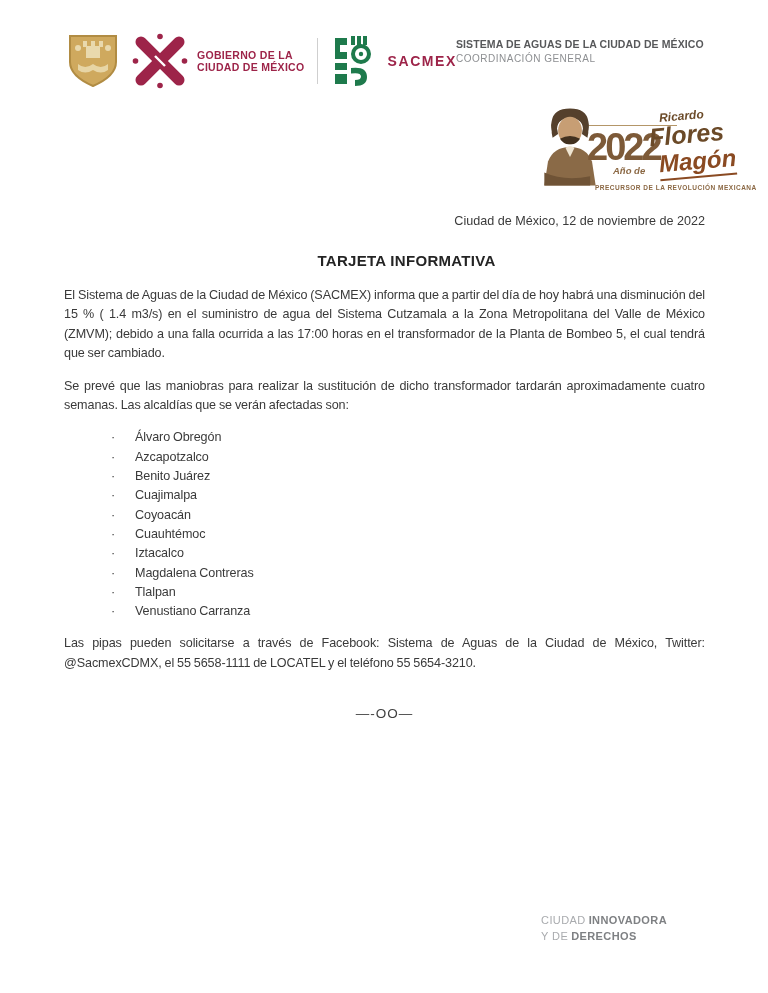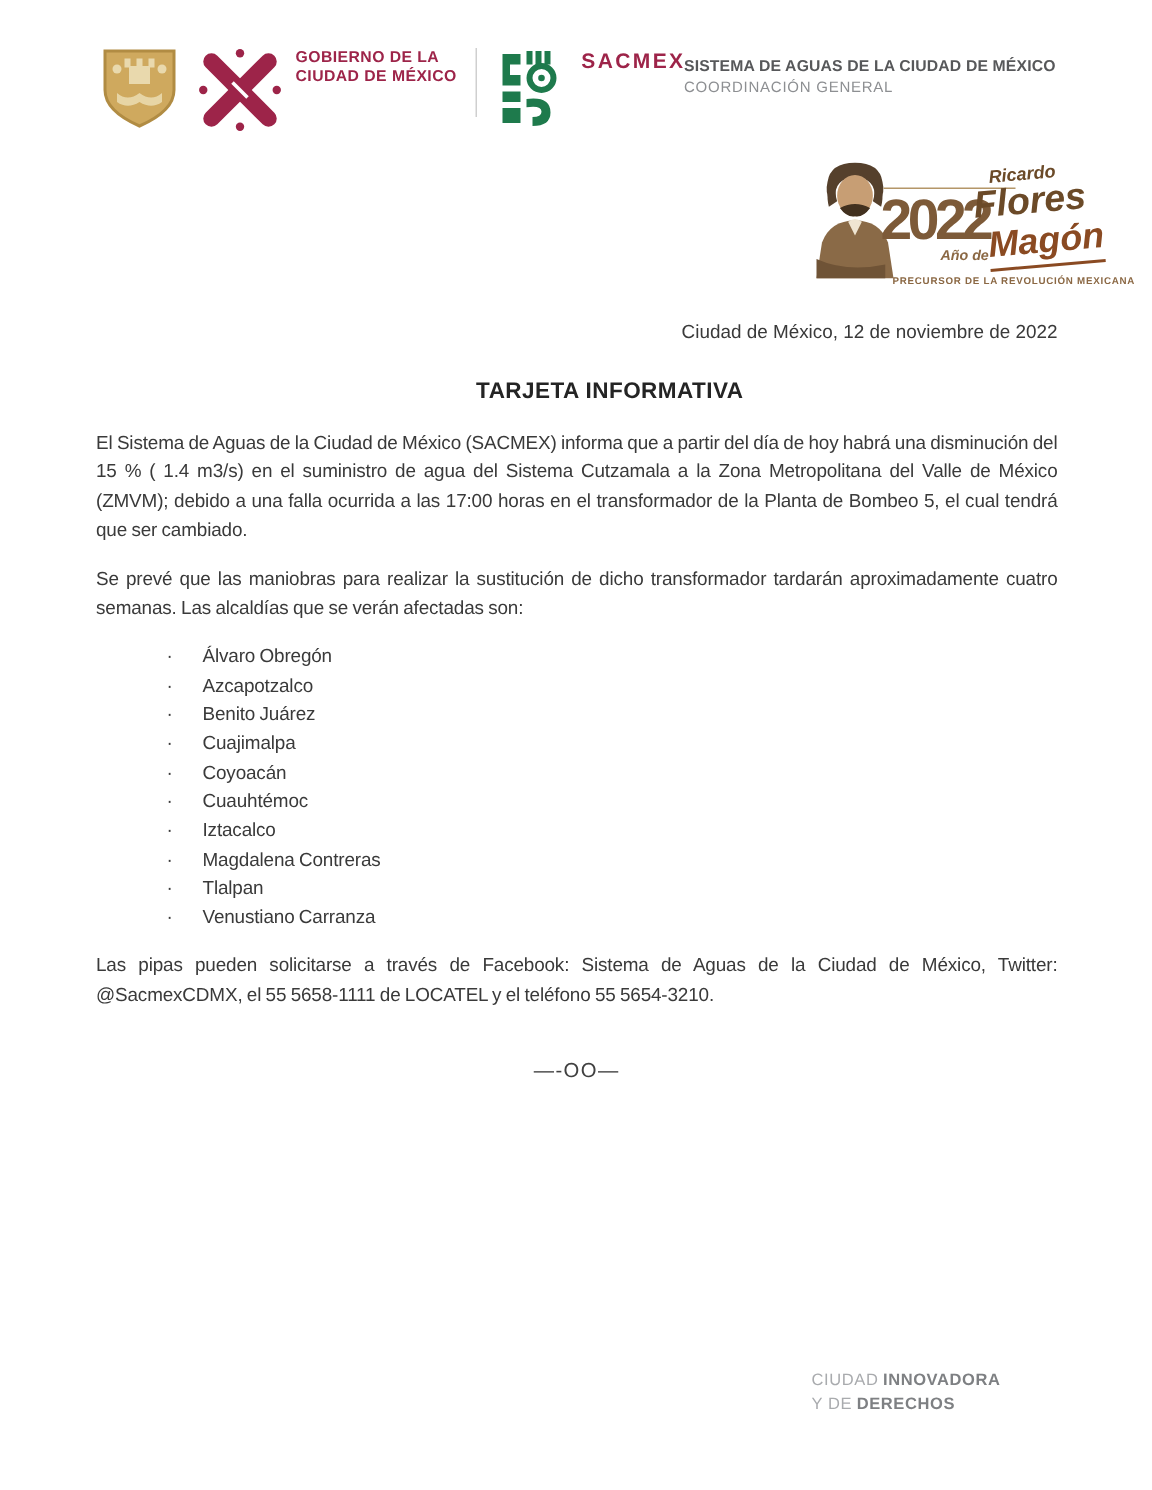--- a/index.html
+++ b/index.html
@@ -4,37 +4,37 @@
 <style>
   * { margin:0; padding:0; box-sizing:border-box; }
   html,body { background:#ffffff; }
   .page {
     position:relative; width:768px; height:993px; background:#ffffff;
     font-family:"Liberation Sans","DejaVu Sans",sans-serif; color:#3a3a3a;
     overflow:hidden;
   }
 
   
-  .logo-row { position:absolute; left:64px; top:32px; display:flex; height:58px; }
+  .logo-row { position:absolute; left:64px; top:32px; display:flex; align-items:center; height:58px; }
   .logo-row svg { display:block; }
   .gob-wordmark { margin-left:9px; color:#9d2449; font-weight:bold; font-size:10.5px; line-height:12.5px; letter-spacing:0.3px; }
   .logo-divider { width:1px; height:46px; background:#cfcfcf; margin:0 13px; }
   .sacmex-wordmark { margin-left:10px; color:#9d2449; font-weight:bold; font-size:14px; letter-spacing:1.6px; }
 
   .agency-block { position:absolute; left:456px; top:38px; }
   .agency-title { font-weight:bold; font-size:10.5px; color:#57585a; letter-spacing:0.1px; }
   .agency-subtitle { font-size:10px; color:#8d8f92; letter-spacing:0.5px; margin-top:3px; }
 
   
   .year-seal { position:absolute; left:537px; top:98px; width:215px; height:96px; }
   .year-seal > * { position:absolute; }
   .seal-portrait { left:0; top:2px; }
   .seal-rule { left:52px; top:27px; width:88px; height:1px; background:#b49668; }
   .seal-year { left:50px; top:28px; font-size:38px; font-weight:bold; color:#7d5a38; letter-spacing:-3px; }
-  .seal-prefix { left:90px; top:67px; font-size:9.5px; font-style:italic; font-weight:bold; color:#8b6844; }
+  .seal-prefix { left:76px; top:67px; font-size:9.5px; font-style:italic; font-weight:bold; color:#8b6844; }
   .seal-name1 { left:122px; top:11px; font-size:12px; font-style:italic; font-weight:bold; color:#6b4a28; transform:rotate(-5deg); }
   .seal-name2 { left:112px; top:22px; font-size:25px; font-style:italic; font-weight:bold; color:#6b4a28; transform:rotate(-5deg); }
   .seal-name3 { left:122px; top:49px; font-size:24px; font-style:italic; font-weight:bold; color:#8a4a22; transform:rotate(-5deg); border-bottom:2px solid #8a4a22; padding-bottom:1px; }
   .seal-tagline { left:58px; top:86px; font-size:6.5px; letter-spacing:0.5px; color:#8b6844; white-space:nowrap; font-weight:bold; }
 
   
   .dateline { position:absolute; right:63px; top:214px; font-size:12.6px; color:#3a3a3a; }
   .doc-title { position:absolute; left:0; width:100%; top:252px; text-align:center; font-size:15px; font-weight:bold; color:#242424; letter-spacing:0.3px;padding-left:45px; }
 
   .body-text { position:absolute; left:64px; top:286px; width:641px; font-size:12.6px; line-height:19.4px; letter-spacing:-0.1px; word-spacing:-0.5px; color:#3a3a3a; }

